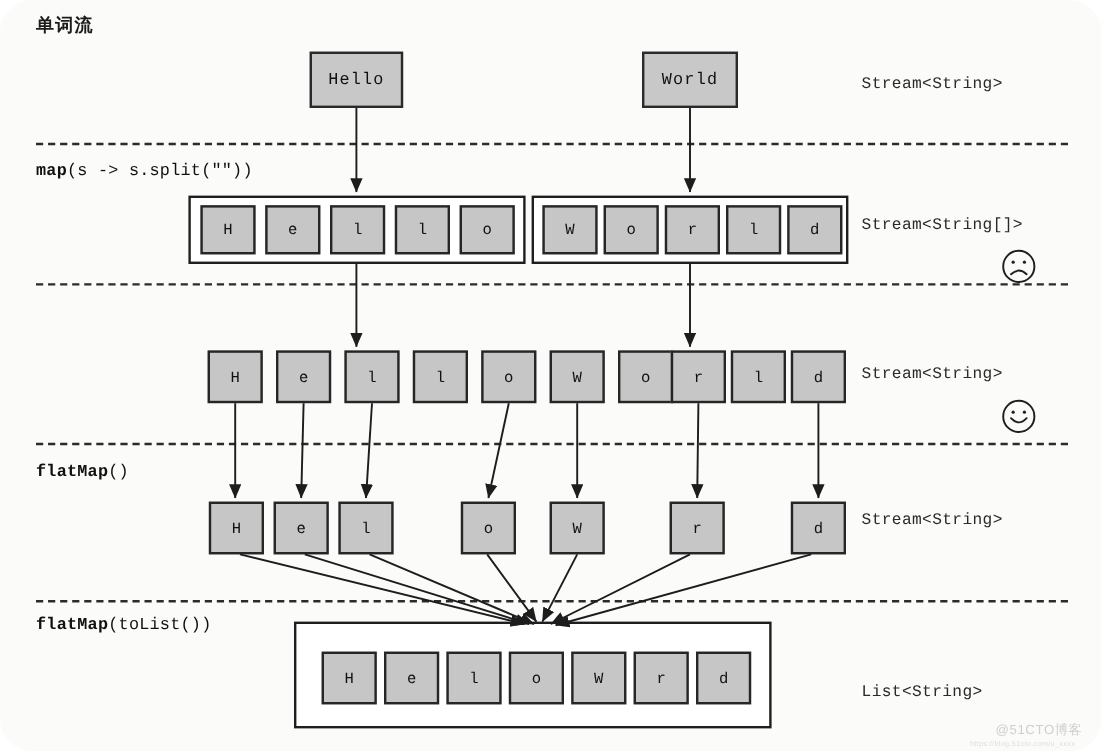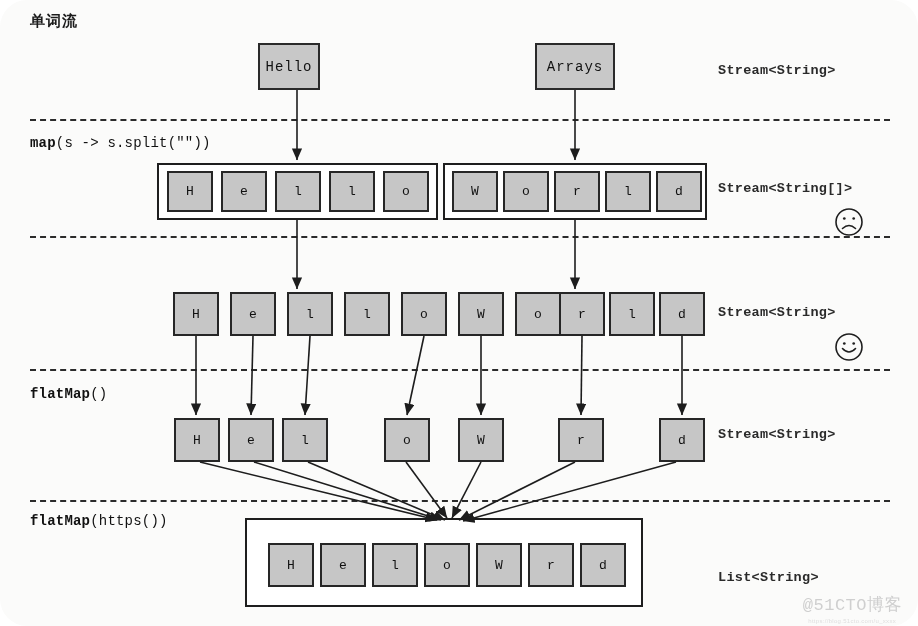--- a/index.html
+++ b/index.html
@@ -47,21 +47,20 @@
   .stage-label b {
     font-weight: 700;
   }
   
   .type-label {
     position: absolute;
     font-size: 13.5px;
     color: #2a2a2a;
     white-space: nowrap;
     letter-spacing: 0.3px;
-    font-weight: bold;
   }
   
   .word-box {
     position: absolute;
     background: #c8c8c8;
     border: 2px solid #2a2a2a;
     box-sizing: border-box;
     display: flex;
     align-items: center;
     justify-content: center;
@@ -105,22 +104,22 @@
   .face {
     position: absolute;
     width: 30px;
     height: 30px;
   }
   
   .watermark {
     position: absolute;
     right: 16px;
     bottom: 10px;
-    font-family: Liberation Mono, monospace;
-    font-size: 17px;
+    font-family: Liberation Sans, sans-serif;
+    font-size: 11px;
     color: #cfcfcf;
     letter-spacing: 0.5px;
     user-select: none;
   }
   .watermark-sub {
     position: absolute;
     right: 22px;
     bottom: 2px;
     font-family: "Liberation Sans", "DejaVu Sans", sans-serif;
     font-size: 6px;
@@ -140,21 +139,21 @@
   <div class="sep" style="top:369px"></div>
   <div class="sep" style="top:500px"></div>
 
   <div class="stage-label" style="top:135px">
     <b>map</b><span>(s -&gt; s.split(""))</span>
   </div>
   <div class="stage-label" style="top:386px">
     <b>flatMap</b><span>()</span>
   </div>
   <div class="stage-label" style="top:513px">
-    <b>flatMap</b><span>(https())</span>
+    <b>flatMap</b><span>(toList())</span>
   </div>
 
   <div class="type-label" style="left:718px; top:63px">Stream&lt;String&gt;</div>
   <div class="type-label" style="left:718px; top:181px">Stream&lt;String[]&gt;</div>
   <div class="type-label" style="left:718px; top:305px">Stream&lt;String&gt;</div>
   <div class="type-label" style="left:718px; top:427px">Stream&lt;String&gt;</div>
   <div class="type-label" style="left:718px; top:570px">List&lt;String&gt;</div>
 
   <div class="face" style="left:834px; top:207px">
     <svg viewBox="0 0 30 30" width="30" height="30">
@@ -166,25 +165,25 @@
   </div>
   <div class="face" style="left:834px; top:332px">
     <svg viewBox="0 0 30 30" width="30" height="30">
       <circle cx="15" cy="15" r="13" fill="none" stroke="#1f1f1f" stroke-width="1.6"></circle>
       <circle cx="10.3" cy="11.5" r="1.35" fill="#1f1f1f"></circle>
       <circle cx="19.7" cy="11.5" r="1.35" fill="#1f1f1f"></circle>
       <path d="M8.5 16.5 Q15 23.5 21.5 16.5" fill="none" stroke="#1f1f1f" stroke-width="1.6" stroke-linecap="round"></path>
     </svg>
   </div>
 
-  <div class="word-box" style="left:258px; top:43px; width:62px; height:47px">
+  <div class="word-box" style="left:258px; top:43px; width:78px; height:47px">
     <span>Hello</span>
   </div>
   <div class="word-box" style="left:535px; top:43px; width:80px; height:47px">
-    <span>Arrays</span>
+    <span>World</span>
   </div>
 
   <div class="array-box" style="left:157px; top:163px; width:281px; height:57px"></div>
   <div class="char-box" style="left:167px; top:171px; width:46px; height:41px">
       <span>H</span>
     </div>
   <div class="char-box" style="left:221px; top:171px; width:46px; height:41px">
       <span>e</span>
     </div>
   <div class="char-box" style="left:275px; top:171px; width:46px; height:41px">

